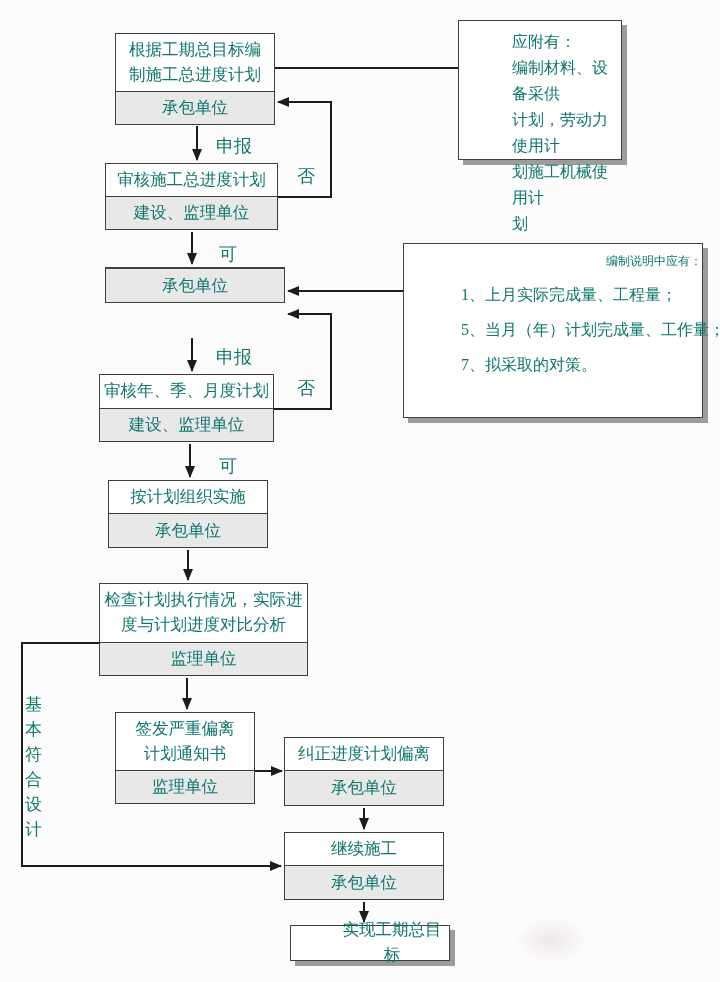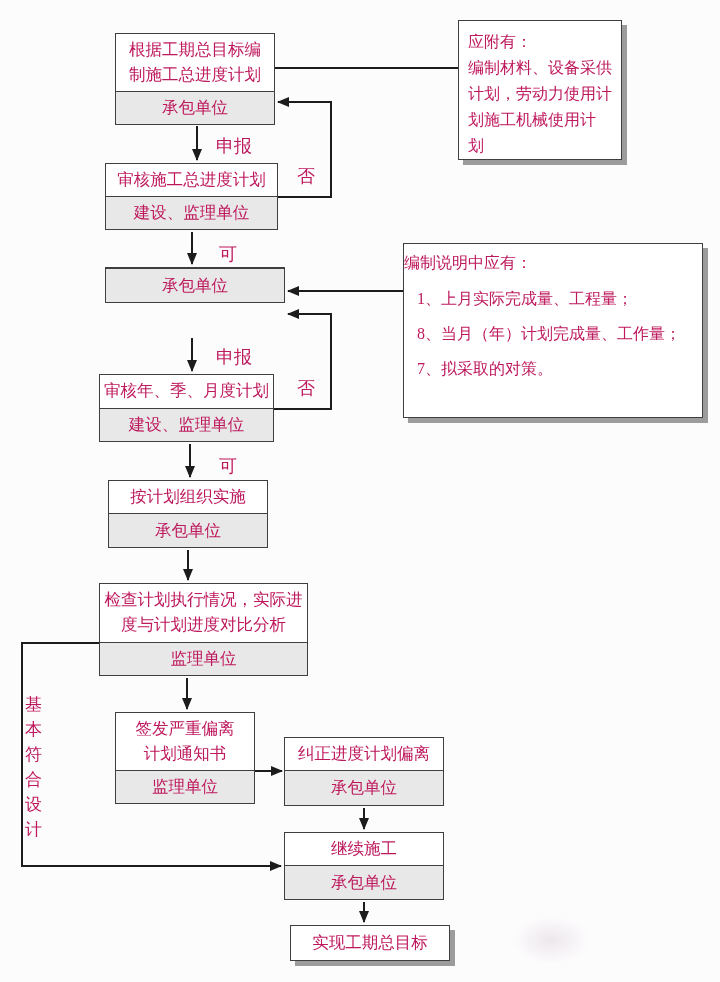--- a/index.html
+++ b/index.html
@@ -1,34 +1,34 @@
 <!DOCTYPE html>
 <html><head>
 <meta charset="utf-8">
 <style>
   html,body{margin:0;padding:0;background:#ffffff;}
   .canvas{
     position:relative;width:720px;height:982px;background:#fdfcfd;
-    font-family:"Liberation Serif","DejaVu Serif",serif;color:#be185d;overflow:hidden;
+    font-family:"Liberation Serif","DejaVu Serif",serif;color:#0f766e;overflow:hidden;
   }
   svg.connectors{position:absolute;left:0;top:0;z-index:1;}
   svg.connectors path{stroke:#1c1c1c;stroke-width:2;fill:none;}
   .node{position:absolute;border:1.5px solid #3f3f3f;background:#ffffff;z-index:2;box-sizing:border-box;}
   .node .title{
     display:flex;align-items:center;justify-content:center;text-align:center;
     white-space:pre-line;font-size:16.5px;line-height:1.5;padding:0 1px;box-sizing:border-box;
   }
   .node .unit{
     display:flex;align-items:center;justify-content:center;text-align:center;
     background:#e8e8e8;border-top:1.5px solid #3f3f3f;font-size:16.5px;box-sizing:border-box;
   }
-  .shadowed{box-shadow:5px 5px 0 0 #9c9c9c;}
+  .shadowed{box-shadow:5px 5px 0 0 #9c9c9c;padding-left:44px;}
   .note{position:absolute;border:1.5px solid #3f3f3f;background:#ffffff;z-index:2;box-sizing:border-box;}
   .note-text{white-space:pre-line;font-size:16px;line-height:26px;padding:8px 9px;}
-  .note-title{text-align:left;font-size:16px;margin-top:9px;}
+  .note-title{text-align:right;font-size:12px;margin-top:9px;}
   .note-item{font-size:16px;line-height:21px;margin:14px 2px 0 13px;white-space:nowrap;}
   .edge-label{position:absolute;z-index:3;font-size:18px;line-height:20px;}
   .vlabel{
     position:absolute;z-index:3;width:20px;font-size:17px;line-height:25px;
     word-break:break-all;text-align:left;
   }
   .smudge{
     position:absolute;left:512px;top:916px;width:78px;height:48px;z-index:0;border-radius:50%;
     background:radial-gradient(ellipse at center, rgba(224,214,222,0.55) 0%, rgba(255,255,255,0) 70%);
   }
@@ -115,21 +115,21 @@
     <div class="note-text">应附有：
 编制材料、设备采供
 计划，劳动力使用计
 划施工机械使用计
 划</div>
   </div>
 
   <div class="note shadowed" style="left:403px;top:243px;width:300px;height:175px">
     <div class="note-title">编制说明中应有：</div>
     <div class="note-item">1、上月实际完成量、工程量；</div>
-    <div class="note-item">8、当月（年）计划完成量、工作量；</div>
+    <div class="note-item">5、当月（年）计划完成量、工作量；</div>
     <div class="note-item">7、拟采取的对策。</div>
   </div>
 
   <div class="edge-label" style="left:216px;top:136px">申报</div>
   <div class="edge-label" style="left:297px;top:166px">否</div>
   <div class="edge-label" style="left:219px;top:244px">可</div>
   <div class="edge-label" style="left:216px;top:347px">申报</div>
   <div class="edge-label" style="left:297px;top:378px">否</div>
   <div class="edge-label" style="left:219px;top:456px">可</div>
   <div class="vlabel" style="left:25px;top:692px">基本符合设计</div>

